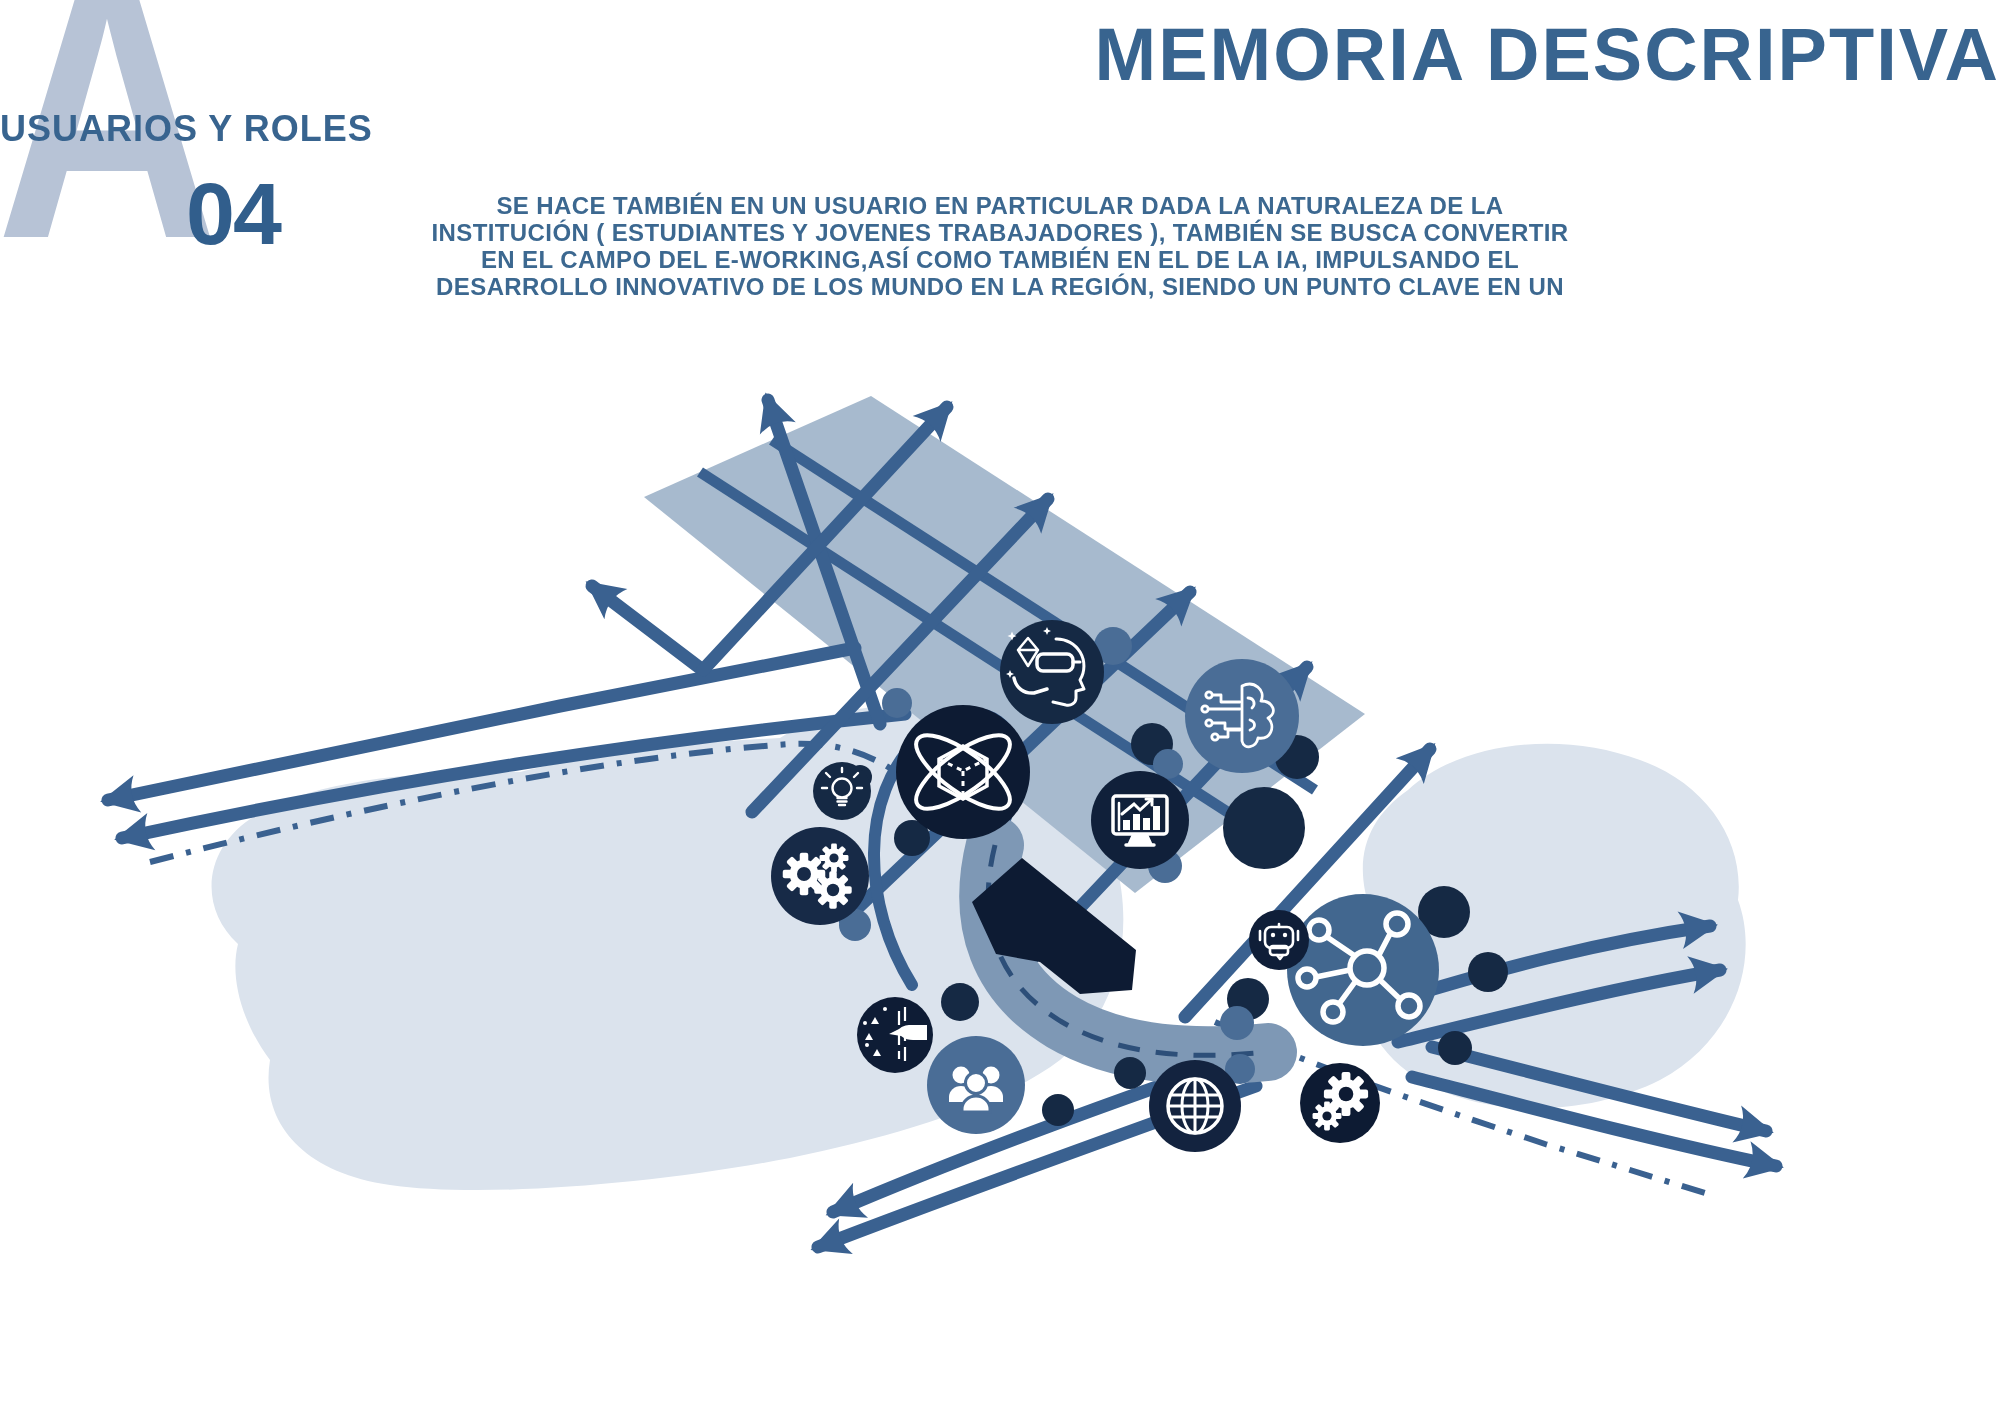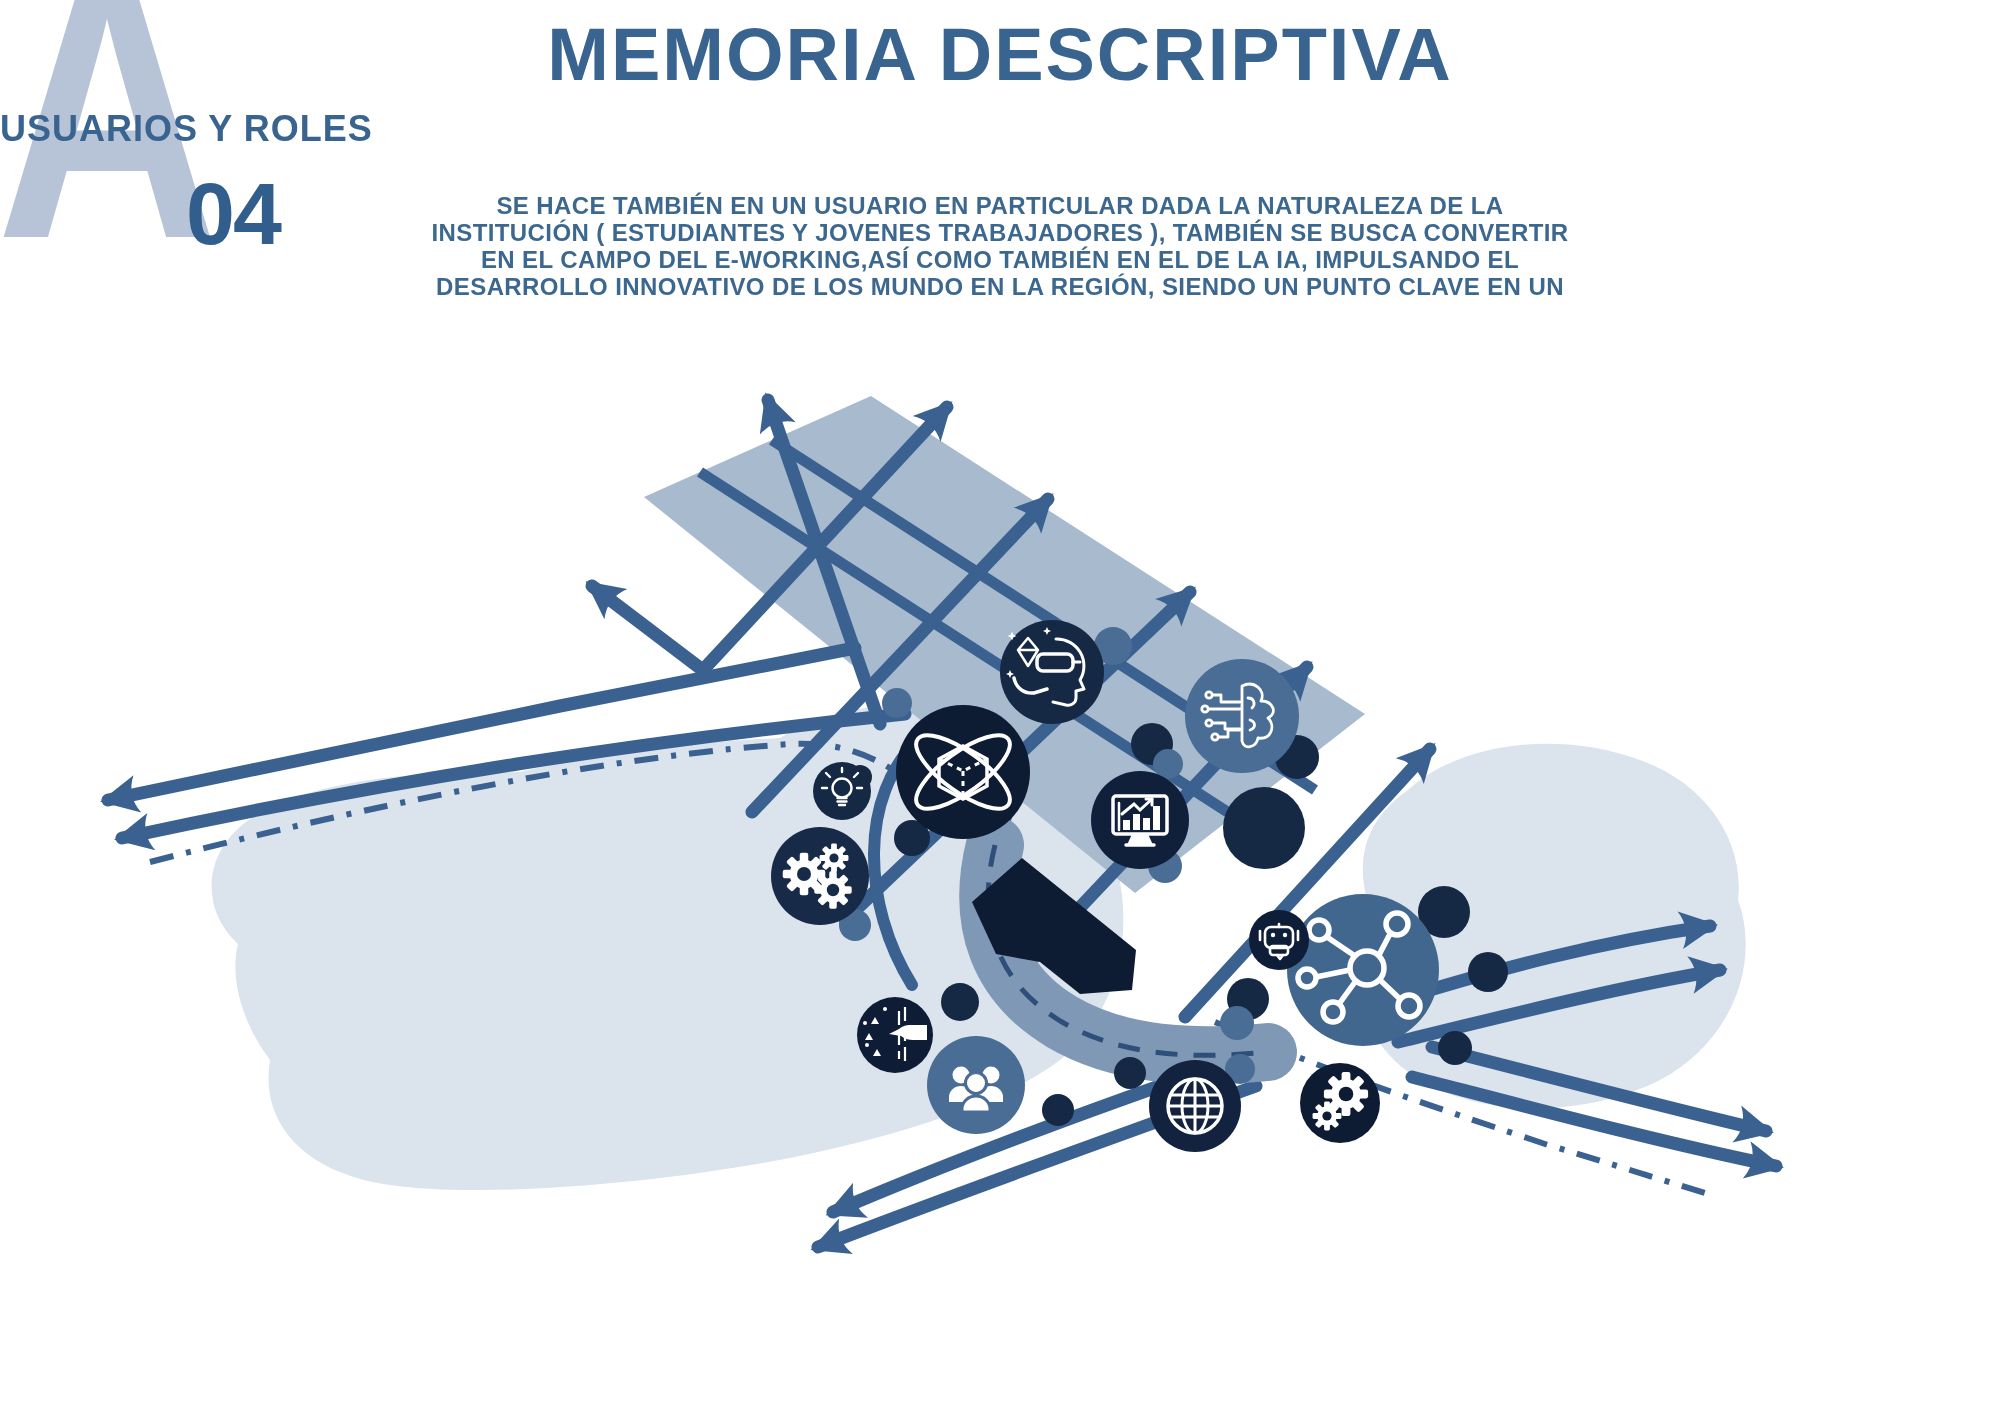--- a/index.html
+++ b/index.html
@@ -2,21 +2,21 @@
 <html><head>
 <meta charset="utf-8">
 <style>
   html,body{margin:0;padding:0;background:#fff;}
   .stage{position:relative;width:2000px;height:1414px;overflow:hidden;background:#ffffff;
          font-family:"Liberation Sans",sans-serif;}
   .bigletter{position:absolute;left:-4px;top:-80px;font-size:375px;font-weight:bold;
              color:#b7c3d6;line-height:1;transform:scaleX(.82);transform-origin:left top;}
   .pagenum{position:absolute;left:186px;top:170px;font-size:88px;font-weight:bold;
            color:#315e8c;letter-spacing:-2px;line-height:1;}
-  .title{position:absolute;left:0;top:12px;width:100%;text-align:center;font-size:74px;
+  .title{position:absolute;left:0;top:12px;width:100%;text-align:right;font-size:74px;
          font-weight:bold;color:#38648f;letter-spacing:2px;}
   .subtitle{position:absolute;left:0;top:108px;width:100%;text-align:left;font-size:36px;
             font-weight:bold;color:#38648f;letter-spacing:1px;}
   .para{position:absolute;left:0;top:192px;width:100%;text-align:center;font-size:24px;
         line-height:27px;font-weight:bold;color:#3c6890;letter-spacing:.4px;}
   .diagram{position:absolute;left:0;top:0;width:2000px;height:1414px;}
 </style>
 </head>
 <body>
 

